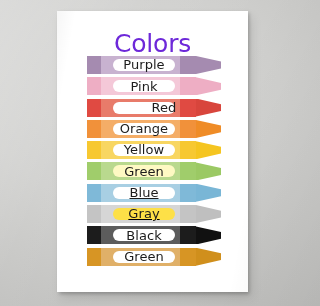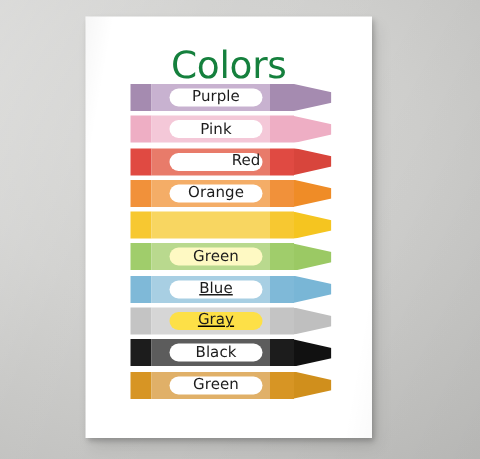--- a/index.html
+++ b/index.html
@@ -121,35 +121,35 @@
     width: 62px;
     height: 12px;
     background: #ffffff;
     border-radius: 6px;
     display: flex;
     align-items: center;
     justify-content: center;
   }
   .label-text {
     font-family: "DejaVu Sans", sans-serif;
-    font-size: 10px;
+    font-size: 13px;
     line-height: 7.4px;
     color: #1c1c1c;
     letter-spacing: 0.05px;
     white-space: nowrap;
   }
 </style>
 </head>
 <body style="background: rgb(201, 201, 201);">
 
 <div id="backdrop"></div>
 
 <div id="poster" style="background: rgb(255, 255, 255);">
 
-  <div id="title" style="color: #15803d;">Colors</div>
+  <div id="title" style="color: #6d28d9;">Colors</div>
 
   <div id="crayon-list">
       <div class="crayon-row">
         <div class="cap-left" style="background: rgb(165, 139, 176);"></div>
         <div class="body-mid" style="background: rgb(200, 178, 208);"></div>
         <div class="cap-right" style="background: rgb(165, 139, 176);"></div>
         <div class="tip" style="background: rgb(165, 139, 176);"></div>
         <div class="label-pill" style="background: rgb(255, 255, 255);">
           <span class="label-text" style="color: rgb(28, 28, 28);">Purple</span>
         </div>
@@ -179,20 +179,23 @@
         <div class="tip" style="background: rgb(239, 140, 39);"></div>
         <div class="label-pill" style="background: rgb(255, 255, 255);">
           <span class="label-text" style="color: rgb(28, 28, 28);">Orange</span>
         </div>
       </div>
       <div class="crayon-row">
         <div class="cap-left" style="background: rgb(247, 200, 49);"></div>
         <div class="body-mid" style="background: rgb(248, 214, 97);"></div>
         <div class="cap-right" style="background: rgb(247, 200, 49);"></div>
         <div class="tip" style="background: rgb(245, 197, 32);"></div>
+        <div class="label-pill" style="background: rgb(255, 255, 255);">
+          <span class="label-text" style="color: rgb(28, 28, 28);">Yellow</span>
+        </div>
       </div>
       <div class="crayon-row">
         <div class="cap-left" style="background: rgb(160, 205, 107);"></div>
         <div class="body-mid" style="background: rgb(185, 217, 142);"></div>
         <div class="cap-right" style="background: rgb(160, 205, 107);"></div>
         <div class="tip" style="background: rgb(155, 201, 100);"></div>
         <div class="label-pill" style="background: #fef9c3;">
           <span class="label-text" style="color: rgb(28, 28, 28);">Green</span>
         </div>
       </div>

